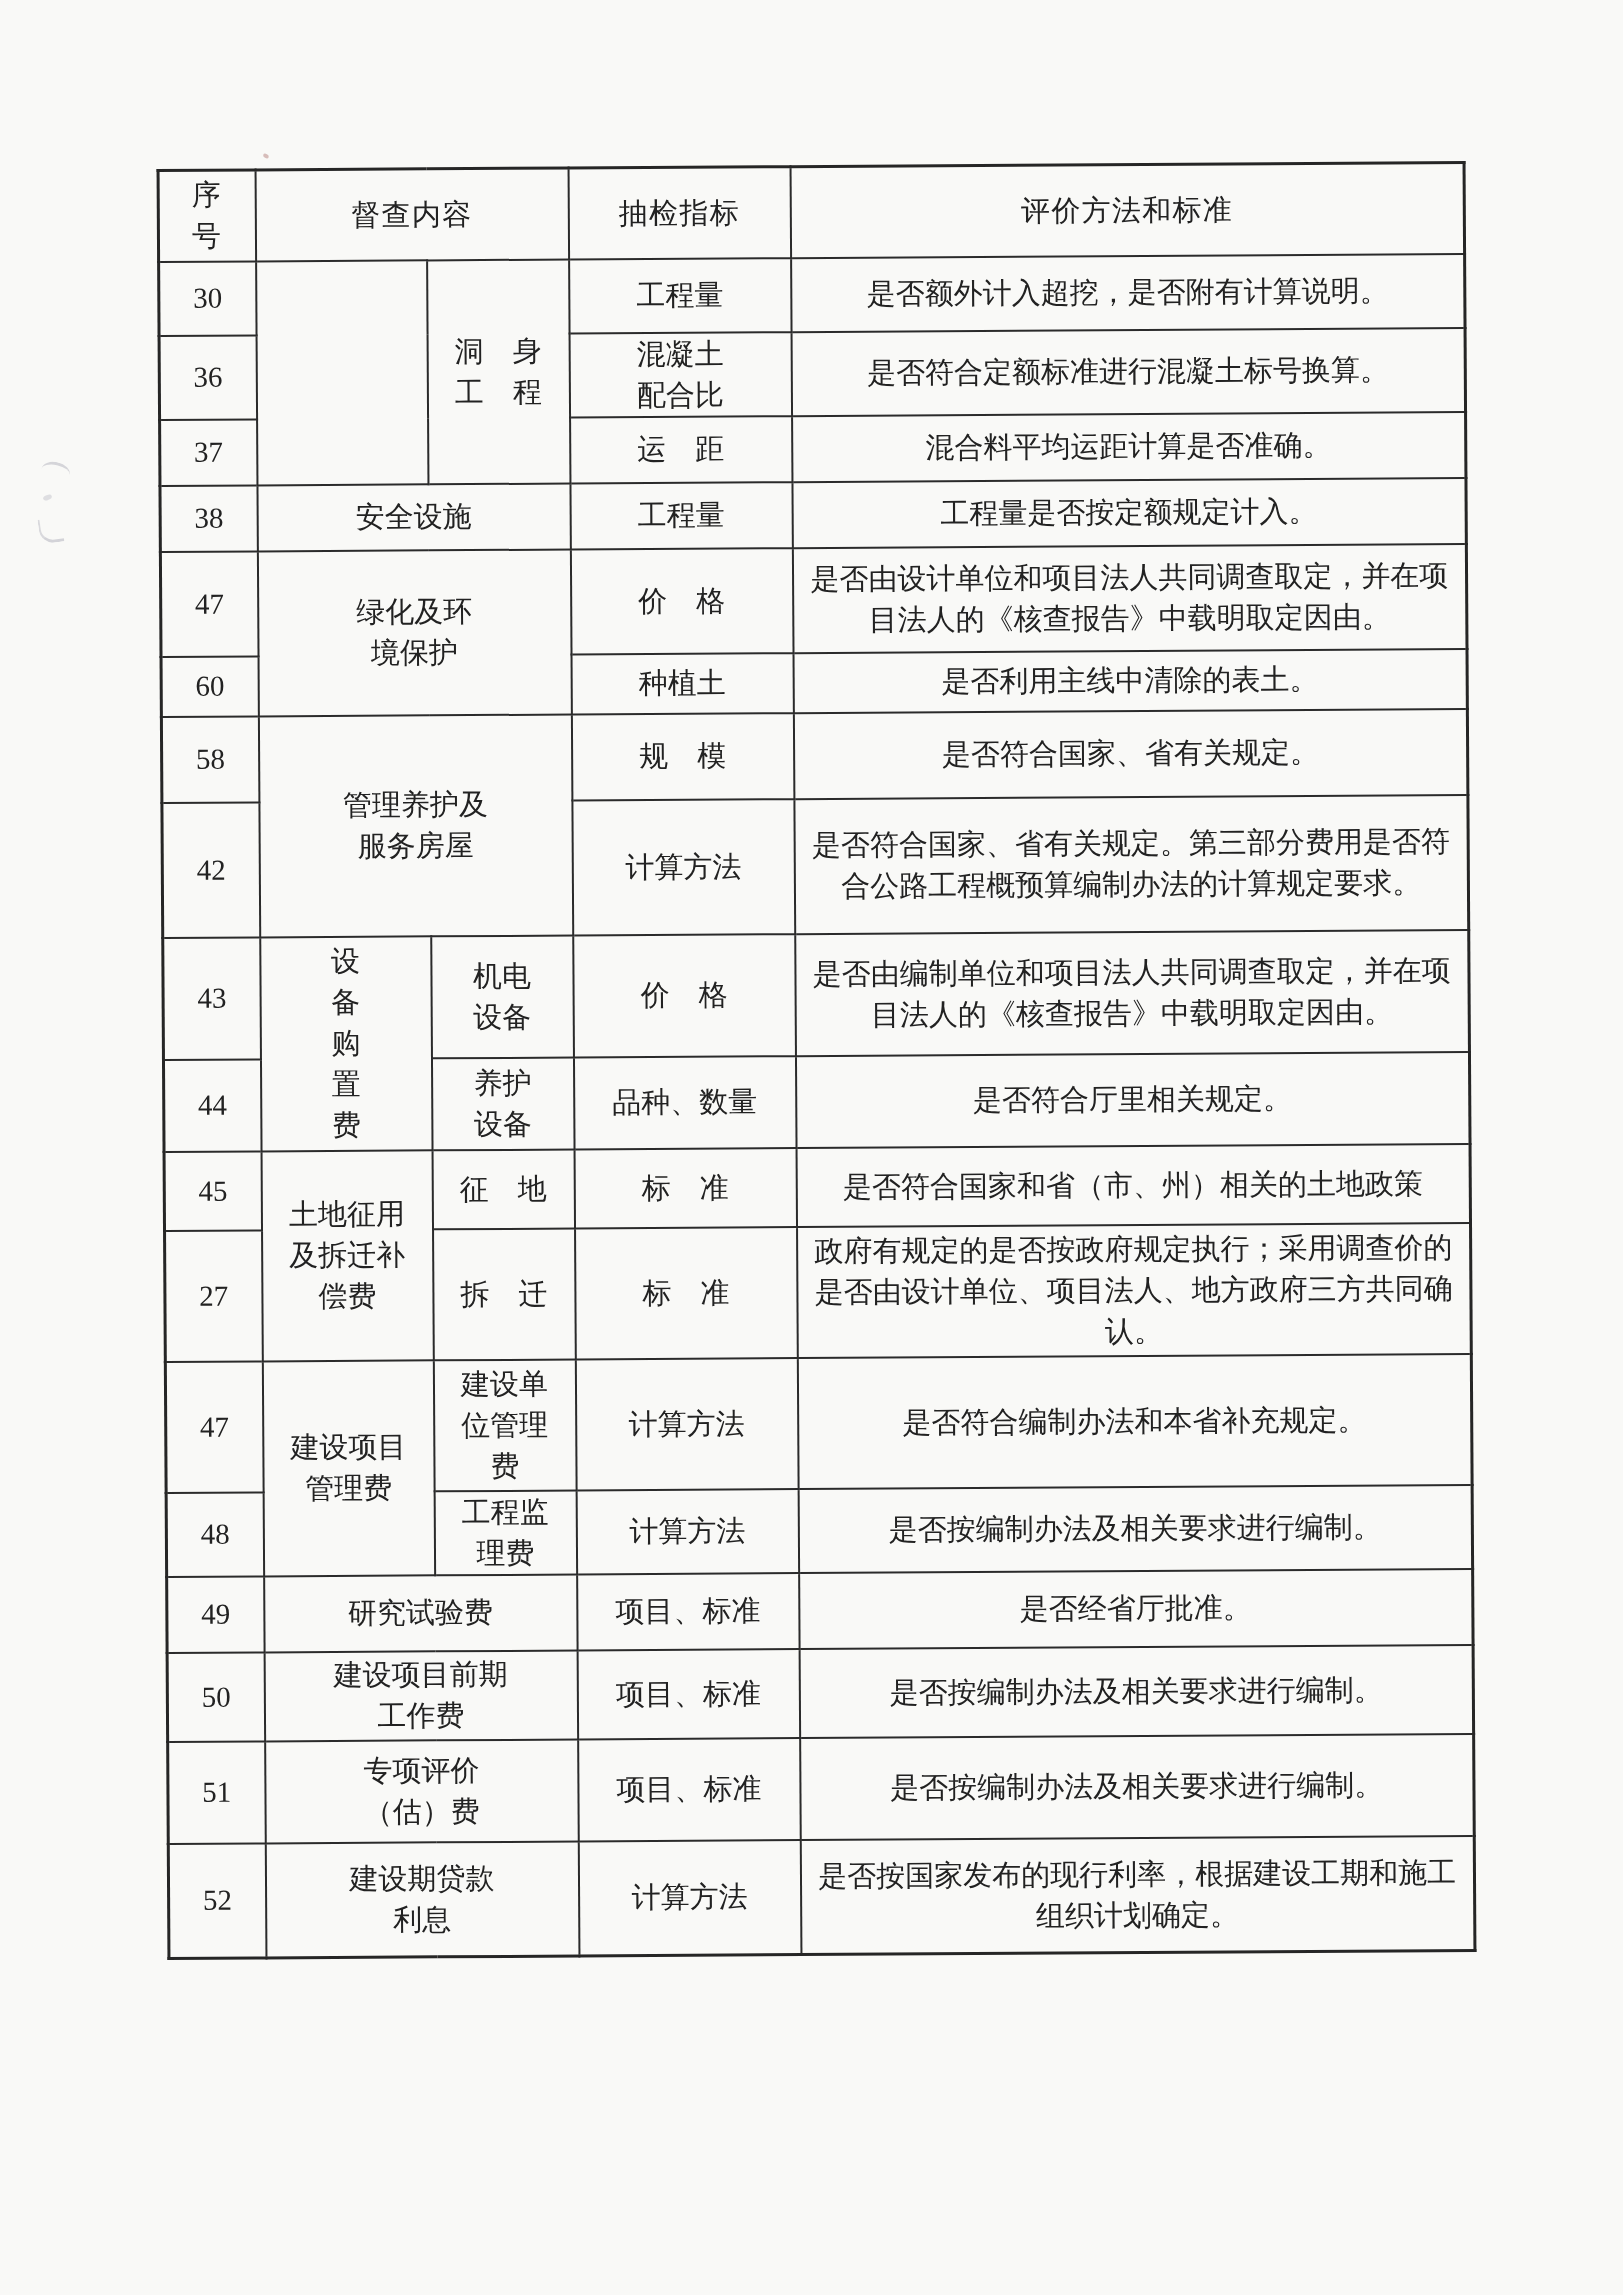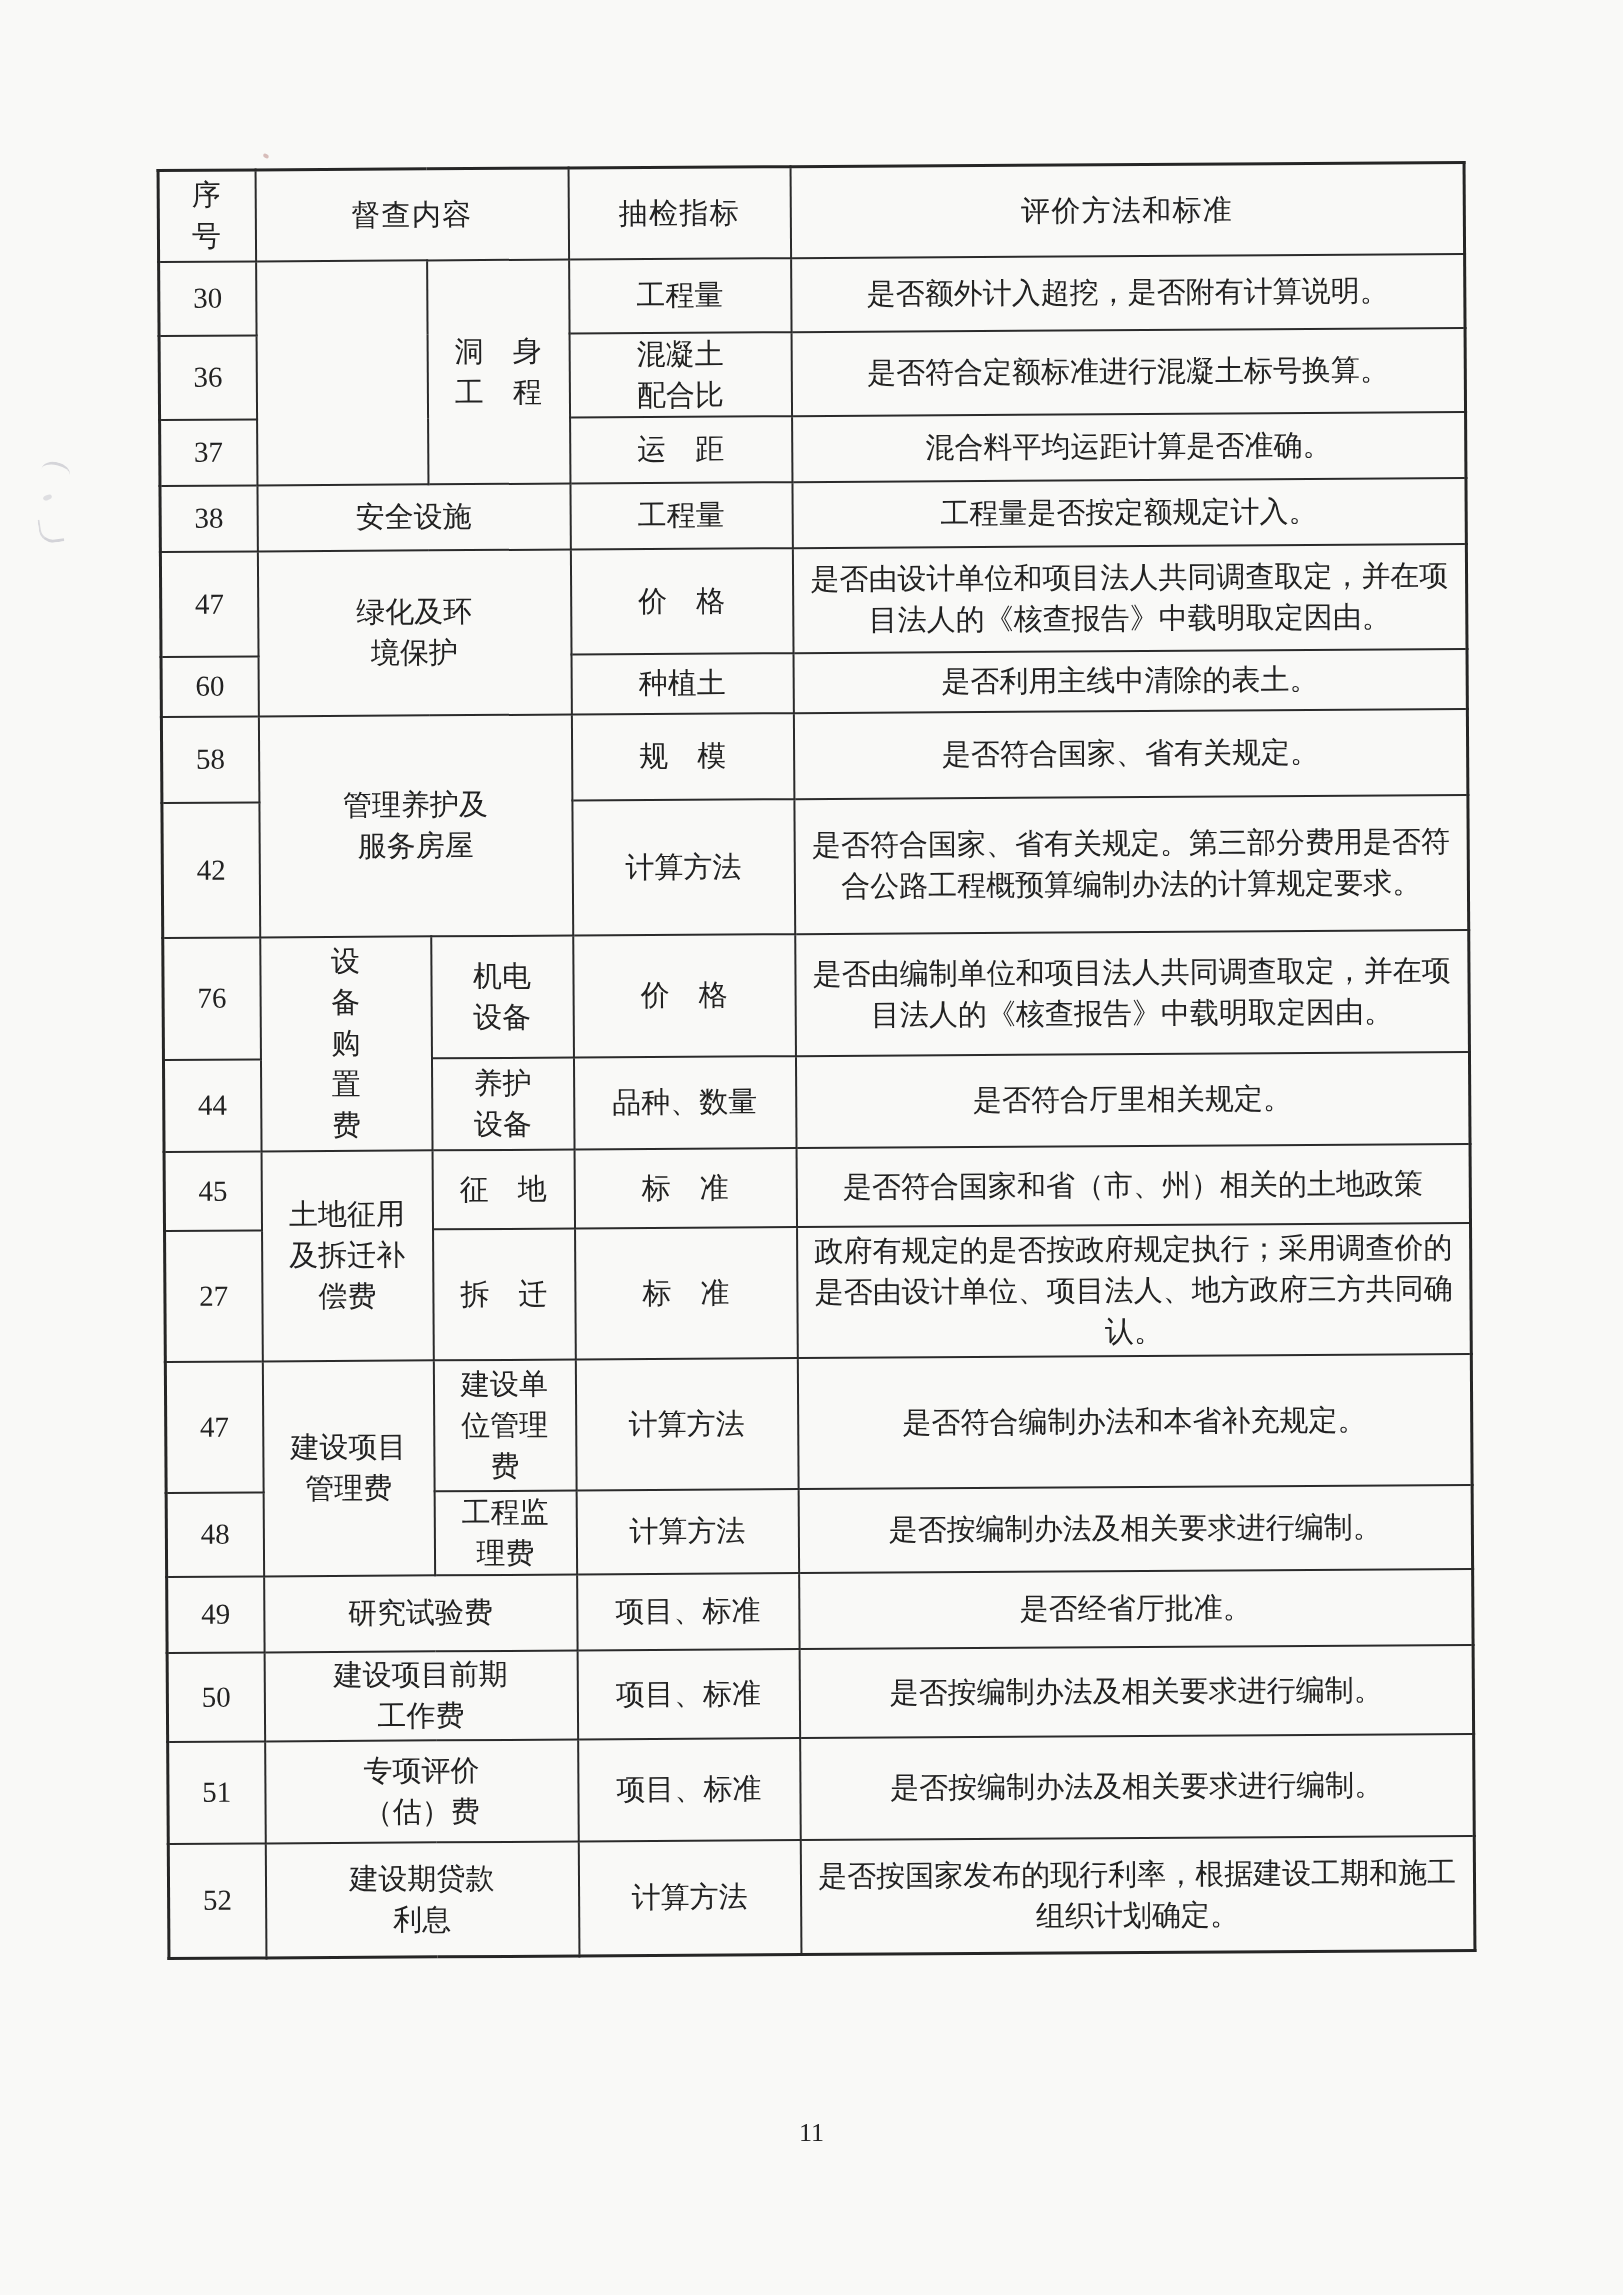--- a/index.html
+++ b/index.html
@@ -177,21 +177,21 @@
           <td>规　模</td>
           <td class="m">是否符合国家、省有关规定。</td>
         </tr>
         <tr class="r42">
           <td>42</td>
           <td>计算方法</td>
           <td class="m">是否符合国家、省有关规定。第三部分费用是否符合公路工程概预算编制办法的计算规定要求。</td>
         </tr>
 
         <tr class="r43">
-          <td>76</td>
+          <td>43</td>
           <td rowspan="2">设
 备
 购
 置
 费</td>
           <td>机电
 设备</td>
           <td>价　格</td>
           <td class="m">是否由编制单位和项目法人共同调查取定，并在项目法人的《核查报告》中载明取定因由。</td>
         </tr>
@@ -261,15 +261,14 @@
           <td>52</td>
           <td colspan="2">建设期贷款
 利息</td>
           <td>计算方法</td>
           <td class="m">是否按国家发布的现行利率，根据建设工期和施工组织计划确定。</td>
         </tr>
       </tbody>
     </table>
   </div>
 
-  <div class="page-number">11</div>
 </div>
 
 
 </body></html>

